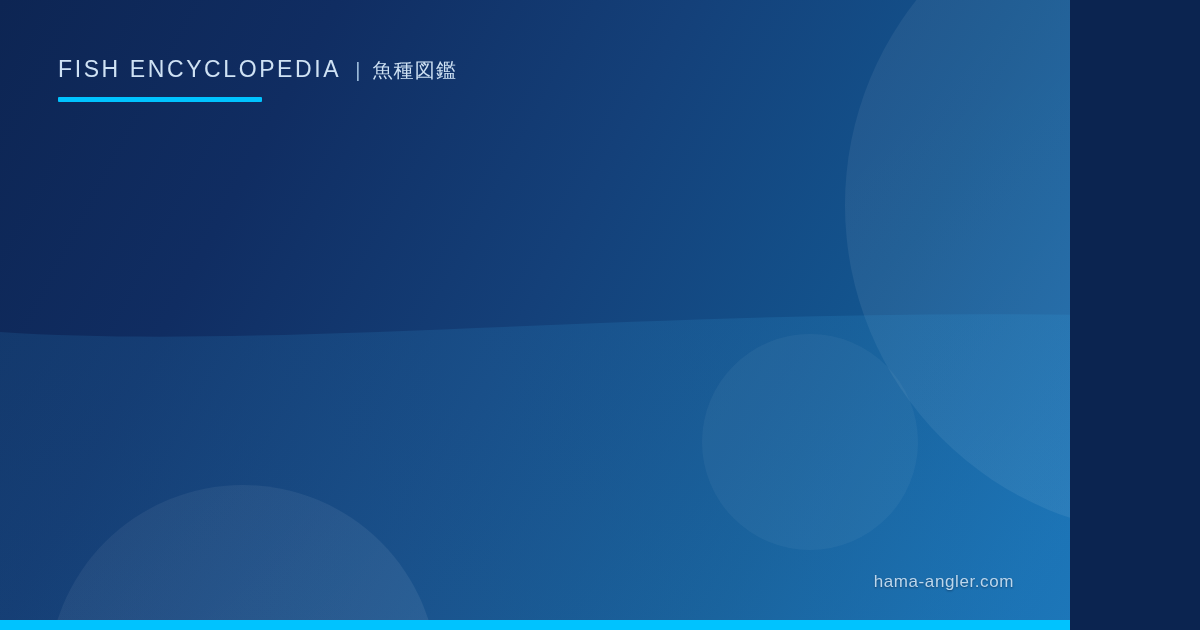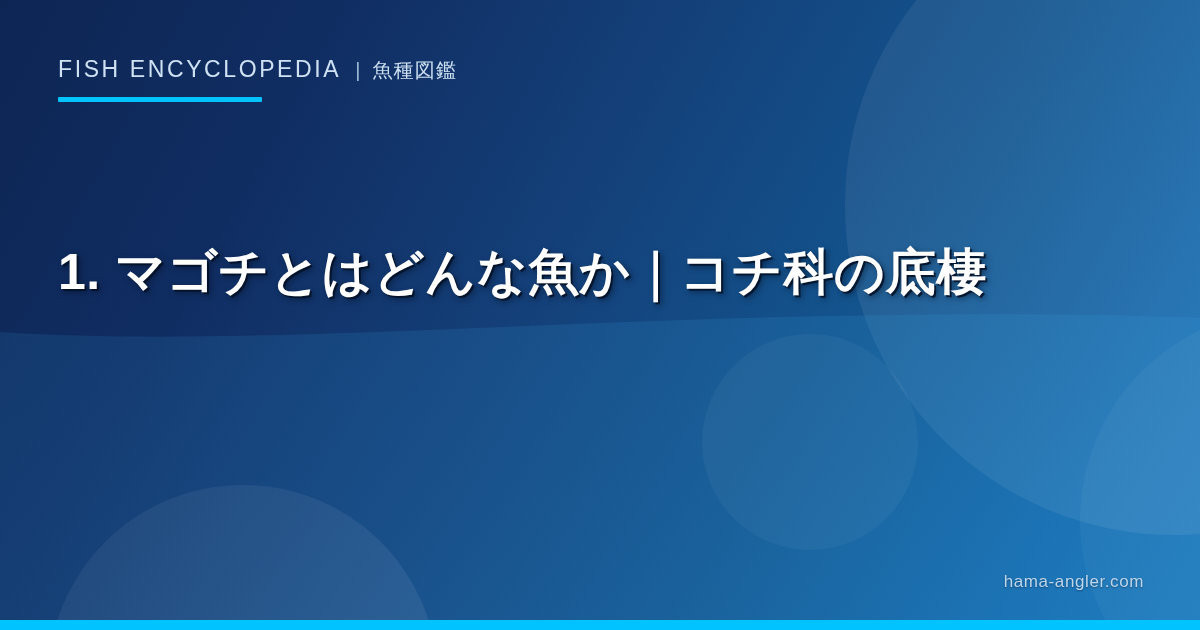--- a/index.html
+++ b/index.html
@@ -6,21 +6,21 @@
     margin: 0;
     padding: 0;
     background: #0b2450;
   }
   body {
     font-family: "Liberation Sans", "DejaVu Sans", sans-serif;
   }
 
   #og-card {
     position: relative;
-    width: 1200px;
+    width: 1070px;
     height: 630px;
     overflow: hidden;
     background: #0e2a5c;
   }
 
   
   .bg-layer {
     position: absolute;
     inset: 0;
     width: 1200px;
@@ -155,21 +155,18 @@
     <circle cx="1290" cy="520" r="210" fill="#ffffff" fill-opacity="0.04"></circle>
   </svg>
 
   <div class="eyebrow">
     <span class="eyebrow-en">FISH ENCYCLOPEDIA</span>
     <span class="eyebrow-sep">|</span>
     <span class="eyebrow-jp">魚種図鑑</span>
   </div>
   <div class="eyebrow-rule"></div>
 
-  <div class="title-block">
-    <h1 class="title">1. マゴチとはどんな魚か｜コチ科の底棲</h1>
-  </div>
 
   <div class="footer-domain">hama-angler.com</div>
 
   <div class="bottom-bar"></div>
 
 </div>
 
 </body></html>

